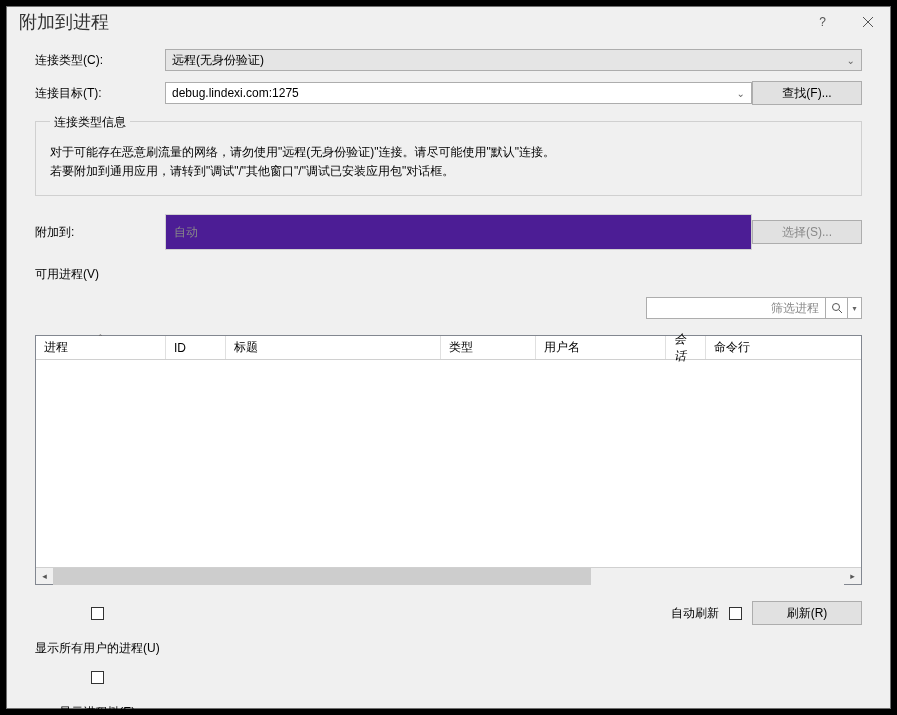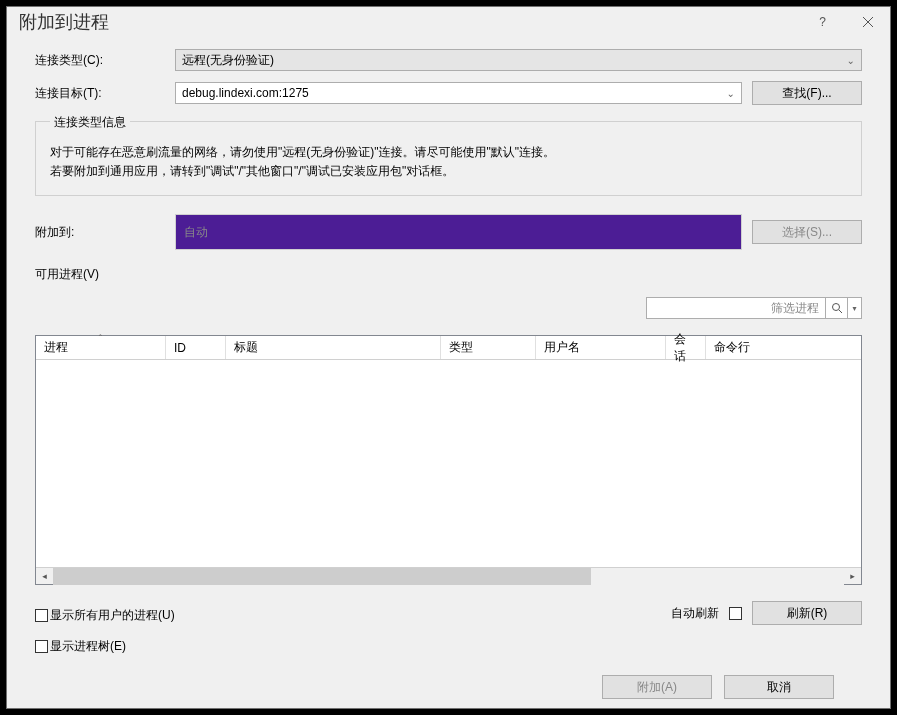--- a/index.html
+++ b/index.html
@@ -2,21 +2,21 @@
 <html><head>
   <meta charset="utf-8">
   <style>
     * { box-sizing: border-box; margin: 0; padding: 0; font-family: "Microsoft YaHei", "Segoe UI", sans-serif; font-size: 12px; }
     body { background: #000; padding: 6px; }
     .window { background: #f0f0f0; width: 885px; height: 703px; border: 1px solid #707070; display: flex; flex-direction: column; }
     .titlebar { display: flex; align-items: center; height: 30px; padding: 0 0 0 12px; }
     .title { flex: 1; color: #333; font-size: 18px; }
     .titlebtn { width: 45px; height: 30px; display: flex; align-items: center; justify-content: center; color: #555; cursor: default; }
     .content { padding: 12px 28px 20px 28px; display: flex; flex-direction: column; gap: 10px; flex: 1; }
-    .row { display: flex; align-items: center; gap: 10px; }
+    .row { display: flex; align-items: center; }
     .label { width: 130px; color: #000; }
     .combo { flex: 1; height: 22px; background: #fff; border: 1px solid #adadad; display: flex; align-items: center; padding: 0 6px; position: relative; }
     .combo.gray { background: #e5e5e5; }
     .combo-arrow { position: absolute; right: 6px; color: #666; font-size: 10px; }
     .btn { height: 24px; min-width: 110px; background: #e1e1e1; border: 1px solid #adadad; display: flex; align-items: center; justify-content: center; padding: 0 16px; cursor: default; }
     .btn.disabled { color: #888; background: #e1e1e1; }
     .fieldset { border: 1px solid #d0d0d0; padding: 10px 14px 14px 14px; margin-top: 6px; }
     .fieldset-legend { color: #000; margin-bottom: 6px; padding: 0 4px; position: relative; top: -18px; background: #f0f0f0; display: inline-block; }
     .fieldset-body { margin-top: -12px; line-height: 1.6; color: #000; }
     .readonly-input { flex: 1; height: 24px; background: #4c1d95; border: 1px solid #d0d0d0; padding: 17px 8px; display: flex; align-items: center; color: #888; }
@@ -27,21 +27,21 @@
     .filter-dd { width: 14px; height: 22px; border: 1px solid #adadad; border-left: none; display: flex; align-items: center; justify-content: center; background: #fff; font-size: 8px; color: #666; }
     .table-wrap { border: 1px solid #828790; background: #fff; margin-top: 6px; height: 250px; display: flex; flex-direction: column; }
     .thead { display: flex; height: 24px; border-bottom: 1px solid #d0d0d0; }
     .th { padding: 4px 8px; border-right: 1px solid #e0e0e0; display: flex; align-items: center; color: #000; position: relative; }
     .th.sorted::after { content: "ˆ"; position: absolute; top: -2px; left: 50%; transform: translateX(-50%); font-size: 10px; color: #666; }
     .tbody { flex: 1; }
     .hscroll { height: 17px; border-top: 1px solid #d0d0d0; display: flex; align-items: center; background: #f0f0f0; }
     .hscroll-arrow { width: 17px; height: 17px; display: flex; align-items: center; justify-content: center; font-size: 9px; color: #555; }
     .hscroll-track { flex: 1; height: 17px; background: #f0f0f0; position: relative; }
     .hscroll-thumb { position: absolute; left: 0; top: 0; height: 100%; width: 68%; background: #cdcdcd; }
-    .chk-row { display: flex; align-items: center; gap: 2px; margin-top: 6px; }
+    .chk-row { display: flex; align-items: center; gap: 20px; margin-top: 6px; flex-direction: column; }
     .chk { width: 13px; height: 13px; border: 1px solid #333; background: #fff; }
     .bottom-options { display: flex; justify-content: space-between; align-items: flex-start; margin-top: 6px; }
     .left-checks { display: flex; flex-direction: column; gap: 8px; }
     .right-refresh { display: flex; align-items: center; gap: 10px; margin-left: 36px; }
     .footer { display: flex; justify-content: flex-end; gap: 12px; padding: 10px 28px 0 0; margin-top: auto; }
   </style>
 </head>
 <body>
 
 <div class="window">
@@ -103,21 +103,21 @@
       <div class="filter-dd">▾</div>
     </div>
 
     <div class="table-wrap">
       <div class="thead">
         <div class="th sorted" style="width:130px;">进程</div>
         <div class="th" style="width:60px;">ID</div>
         <div class="th" style="width:215px;">标题</div>
         <div class="th" style="width:95px;">类型</div>
         <div class="th" style="width:130px;text-align:center;">用户名</div>
-        <div class="th" style="width:40px;">会话</div>
+        <div class="th" style="width:40px;font-style:italic;">会话</div>
         <div class="th" style="flex:1;border-right:none;">命令行</div>
       </div>
       <div class="tbody"></div>
       <div class="hscroll">
         <div class="hscroll-arrow">◂</div>
         <div class="hscroll-track">
           <div class="hscroll-thumb"></div>
         </div>
         <div class="hscroll-arrow">▸</div>
       </div>

